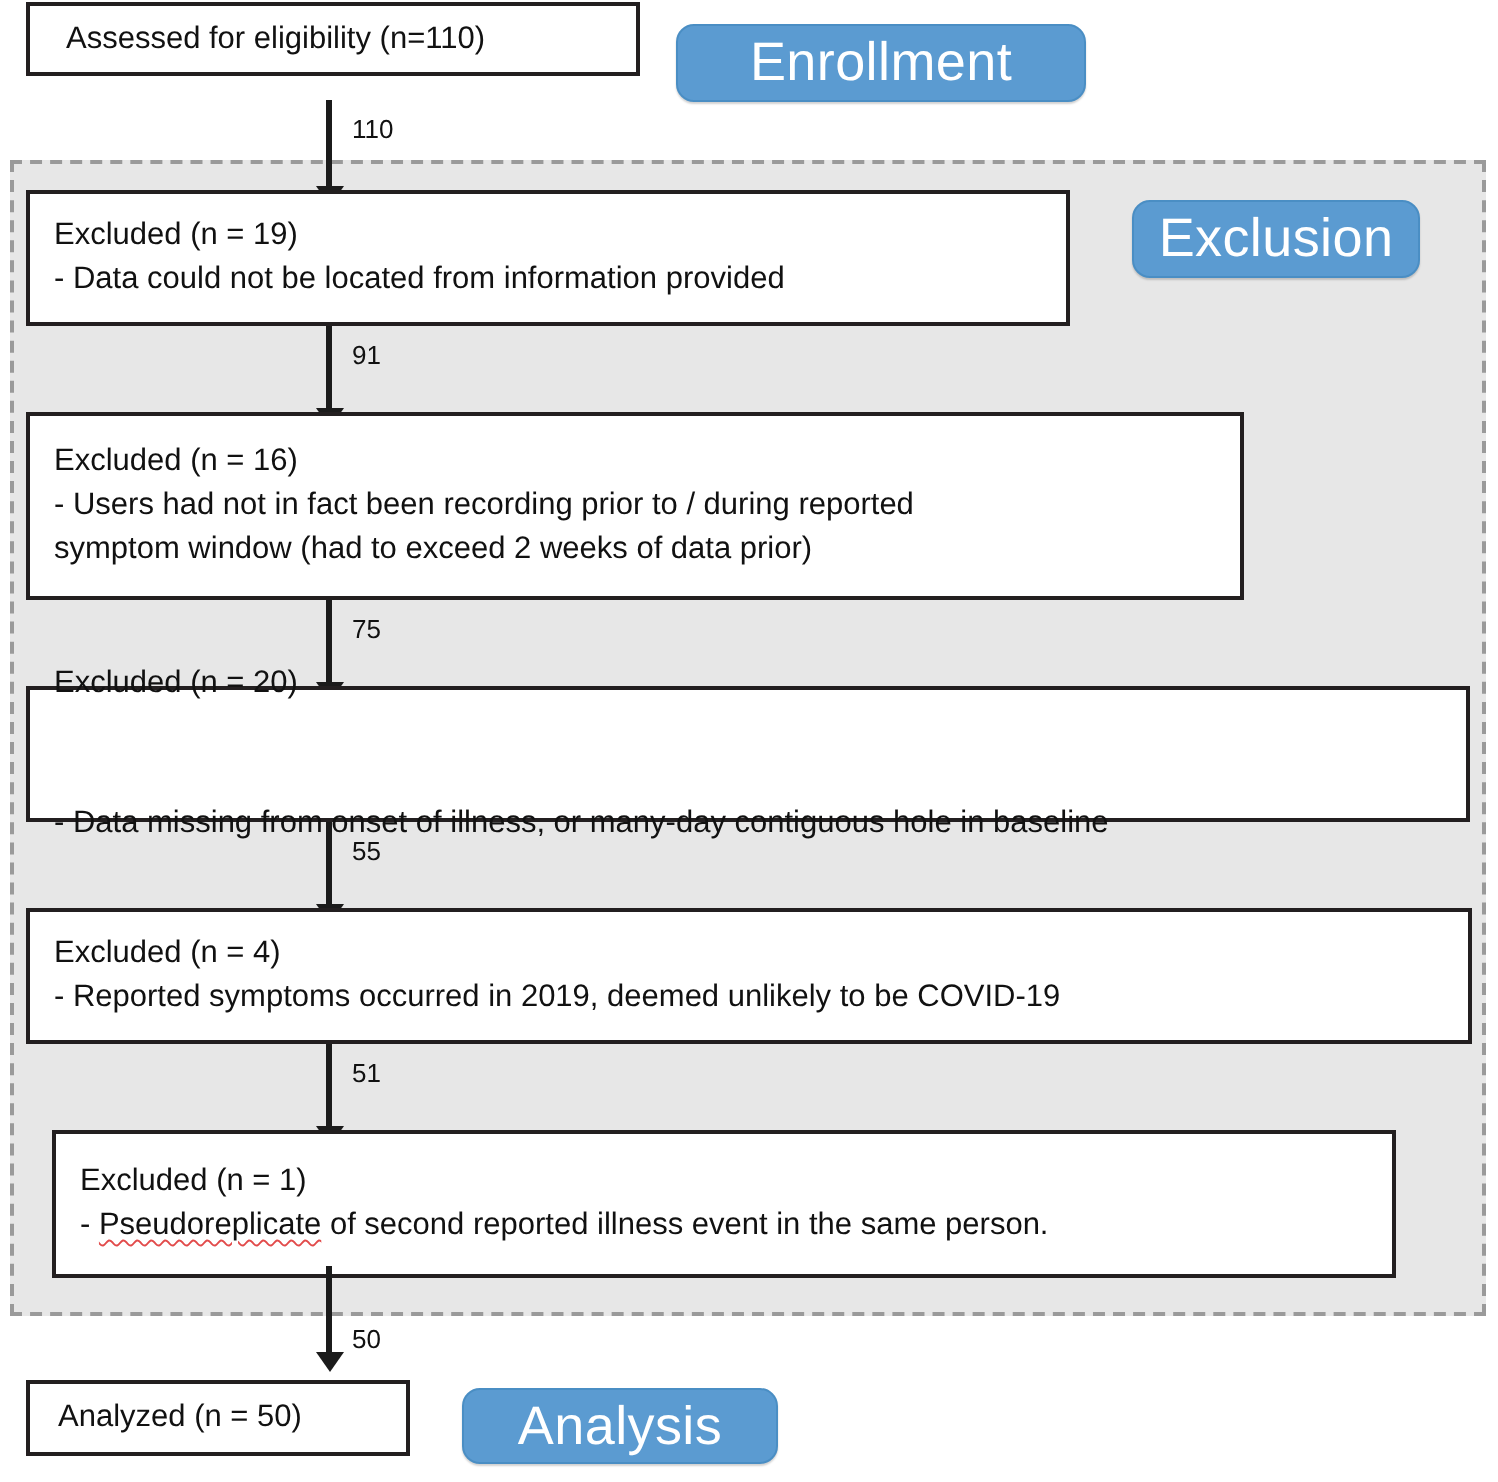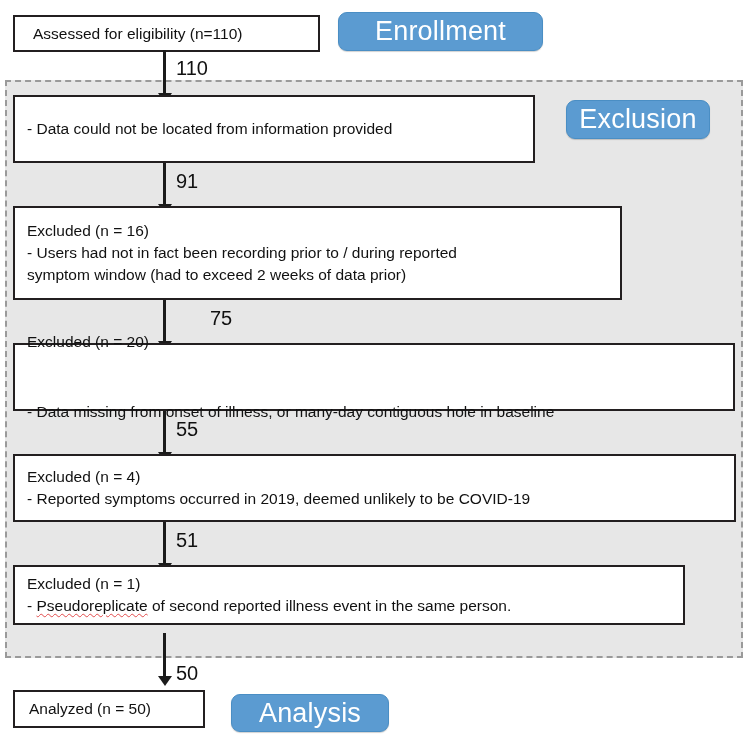--- a/index.html
+++ b/index.html
@@ -91,46 +91,47 @@
     left: -5.5px;
     bottom: -9px;
     width: 0;
     height: 0;
     border-left: 7px solid transparent;
     border-right: 7px solid transparent;
     border-top: 10px solid #1b1b1b;
   }
   .arrow-label {
     position: absolute;
-    font-size: 20px;
+    font-size: 13px;
     color: #111111;
     white-space: nowrap;
   }
 </style>
 </head>
 <body>
 
 <div id="canvas">
 
   <div class="exclusion-region"></div>
 
-  <div class="flow-box single" style="left:13px; top:15px; width:307px; height:37px;padding-left:16px;">
+  <div class="flow-box single" style="left:13px; top:1px; width:307px; height:37px;padding-left:16px;">
     <div class="line">Assessed for eligibility (n=110)</div>
   </div>
 
   <div class="stage-pill" style="left:338px; top:12px; width:205px; height:39px;">
     <span>Enrollment</span>
   </div>
 
   <div class="arrow" style="top:50px; height:44px;">
     <div class="head"></div>
   </div>
   <div class="arrow-label" style="left:176px; top:57px;">110</div>
 
   <div class="flow-box" style="left:13px; top:95px; width:522px; height:68px;">
+    <div class="line">Excluded (n = 19)</div>
     <div class="line">- Data could not be located from information provided</div>
   </div>
 
   <div class="stage-pill" style="left:566px; top:100px; width:144px; height:39px;">
     <span>Exclusion</span>
   </div>
 
   <div class="arrow" style="top:163px; height:42px;">
     <div class="head"></div>
   </div>
@@ -138,21 +139,21 @@
 
   <div class="flow-box" style="left:13px; top:206px; width:609px; height:94px;">
     <div class="line">Excluded (n = 16)</div>
     <div class="line">- Users had not in fact been recording prior to / during reported</div>
     <div class="line">symptom window  (had to exceed 2 weeks of data prior)</div>
   </div>
 
   <div class="arrow" style="top:300px; height:42px;">
     <div class="head"></div>
   </div>
-  <div class="arrow-label" style="left:176px; top:307px;margin-left:34px;">75</div>
+  <div class="arrow-label" style="left:176px; top:307px;">75</div>
 
   <div class="flow-box" style="left:13px; top:343px; width:722px; height:68px;gap:48px;">
     <div class="line">Excluded (n = 20)</div>
     <div class="line">- Data missing from onset of illness, or many-day contiguous hole in baseline</div>
   </div>
 
   <div class="arrow" style="top:411px; height:42px;">
     <div class="head"></div>
   </div>
   <div class="arrow-label" style="left:176px; top:418px;">55</div>
@@ -160,21 +161,21 @@
   <div class="flow-box" style="left:13px; top:454px; width:723px; height:68px;">
     <div class="line">Excluded (n = 4)</div>
     <div class="line">- Reported symptoms occurred in 2019, deemed unlikely to be COVID-19</div>
   </div>
 
   <div class="arrow" style="top:522px; height:42px;">
     <div class="head"></div>
   </div>
   <div class="arrow-label" style="left:176px; top:529px;">51</div>
 
-  <div class="flow-box" style="left:13px; top:565px; width:672px; height:60px;">
+  <div class="flow-box" style="left:26px; top:565px; width:672px; height:74px;">
     <div class="line">Excluded (n = 1)</div>
     <div class="line"><span>- </span><span class="squiggle">Pseudoreplicate</span><span> of second reported illness event in the same person.</span></div>
   </div>
 
   <div class="arrow" style="top:633px; height:44px;">
     <div class="head"></div>
   </div>
   <div class="arrow-label" style="left:176px; top:662px;">50</div>
 
   <div class="flow-box single" style="left:13px; top:690px; width:192px; height:38px;">

